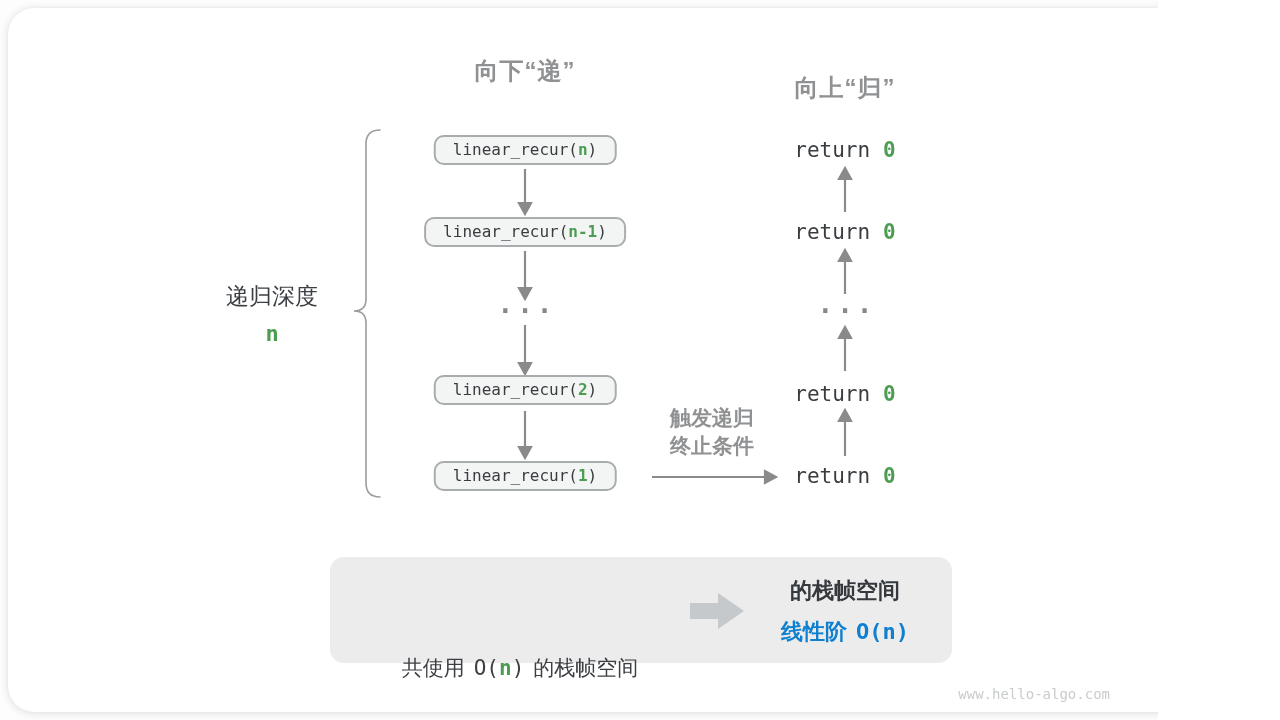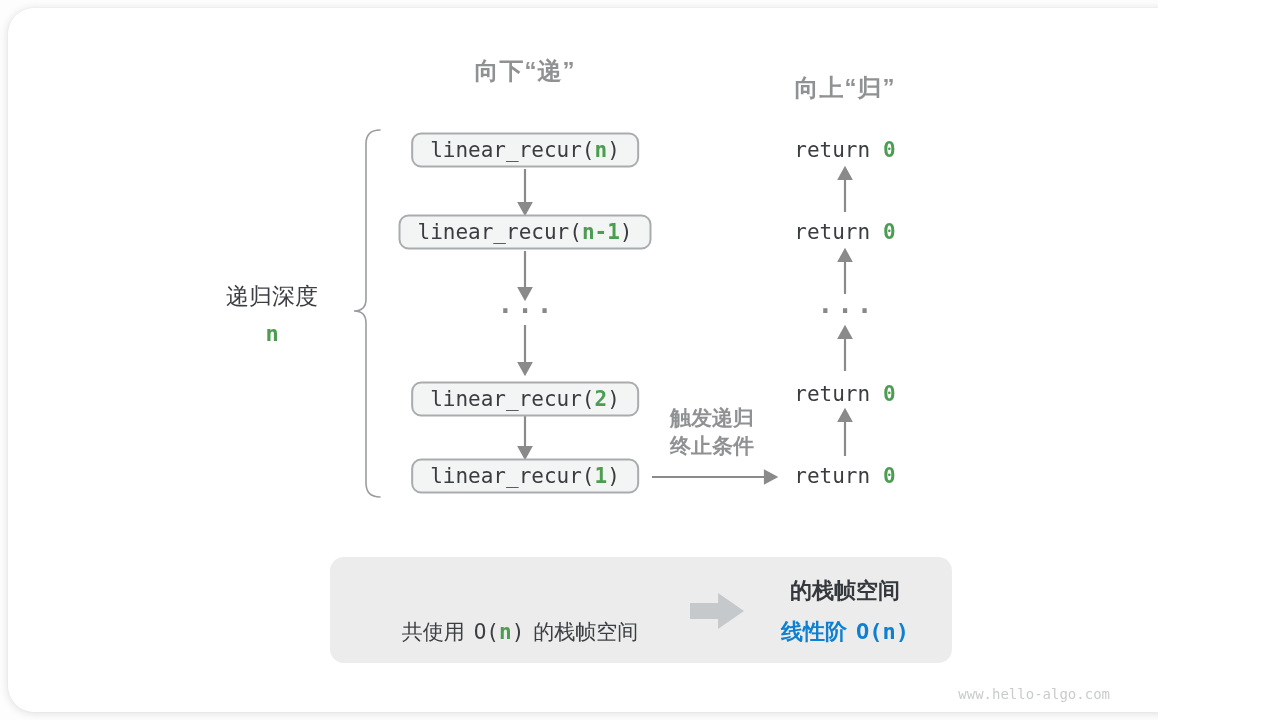--- a/index.html
+++ b/index.html
@@ -11,21 +11,21 @@
   }
   *{margin:0;padding:0;box-sizing:border-box;}
   body{background:#ffffff;font-family:"Liberation Sans","DejaVu Sans",sans-serif;}
   .page{position:relative;width:1158px;height:720px;background:#fdfdfd;overflow:hidden;}
   .card{position:absolute;left:8px;top:8px;width:1264px;height:704px;background:#ffffff;
         border-radius:26px;box-shadow:0 1px 10px rgba(0,0,0,.13),0 0 2px rgba(0,0,0,.05);}
   .abs{position:absolute;transform:translate(-50%,-50%);white-space:nowrap;}
   .col-header{font-size:24px;font-weight:bold;color:var(--graylabel);letter-spacing:1px;}
   .call-box{background:#f3f4f4;border:2px solid #a9acae;border-radius:10px;
             padding:3px 17px 4px 17px;font-family:"DejaVu Sans Mono","Liberation Mono",monospace;
-            font-size:21px;color:var(--ink);}
+            font-size:16px;color:var(--ink);}
   .arg{color:var(--green);font-weight:bold;}
   .return-stmt{font-family:"DejaVu Sans Mono","Liberation Mono",monospace;font-size:21px;color:var(--ink);}
   .return-stmt .val{color:var(--green);font-weight:bold;margin-left:13px;}
   .dots{font-family:"DejaVu Sans Mono","Liberation Mono",monospace;font-size:26px;font-weight:bold;
         color:#85898c;letter-spacing:4px;padding-left:4px;}
   .depth-text{font-size:23px;color:#3b3e42;}
   .depth-val{font-family:"DejaVu Sans Mono","Liberation Mono",monospace;font-size:22px;
              font-weight:bold;color:var(--green);}
   .trigger{font-size:21px;font-weight:bold;color:var(--graylabel);text-align:left;line-height:28px;}
   .summary-box{position:absolute;left:330px;top:557px;width:622px;height:106px;
@@ -96,36 +96,36 @@
 
   <div class="abs col-header" style="left:525px;top:71px">向下“递”</div>
   <div class="abs col-header" style="left:845px;top:88px">向上“归”</div>
 
   <div class="abs depth-text" style="left:272px;top:296px">递归深度</div>
   <div class="abs depth-val" style="left:272px;top:333px">n</div>
 
   <div class="abs call-box" style="left:525px;top:150px"><span>linear_recur(</span><span class="arg">n</span><span>)</span></div>
   <div class="abs call-box" style="left:525px;top:232px"><span>linear_recur(</span><span class="arg">n-1</span><span>)</span></div>
   <div class="abs dots" style="left:525px;top:311px">···</div>
-  <div class="abs call-box" style="left:525px;top:399px"><span>linear_recur(</span><span class="arg">2</span><span>)</span></div>
+  <div class="abs call-box" style="left:525px;top:390px"><span>linear_recur(</span><span class="arg">2</span><span>)</span></div>
   <div class="abs call-box" style="left:525px;top:476px"><span>linear_recur(</span><span class="arg">1</span><span>)</span></div>
 
   <div class="abs return-stmt" style="left:845px;top:150px"><span>return</span><span class="val">0</span></div>
   <div class="abs return-stmt" style="left:845px;top:232px"><span>return</span><span class="val">0</span></div>
   <div class="abs dots" style="left:845px;top:311px">···</div>
   <div class="abs return-stmt" style="left:845px;top:394px"><span>return</span><span class="val">0</span></div>
   <div class="abs return-stmt" style="left:845px;top:476px"><span>return</span><span class="val">0</span></div>
 
   <div class="abs trigger" style="left:712px;top:432px">
     <div>触发递归</div>
     <div>终止条件</div>
   </div>
 
   <div class="summary-box"></div>
-  <div class="abs sum-line" style="left:520px;top:632px"><span class="gap-r">共使用</span><span class="mono">O(</span><span class="g mono">n</span><span class="mono gap-r">)</span><span>的栈帧空间</span></div>
+  <div class="abs sum-line" style="left:520px;top:668px"><span class="gap-r">共使用</span><span class="mono">O(</span><span class="g mono">n</span><span class="mono gap-r">)</span><span>的栈帧空间</span></div>
 
   <div class="block-arrow"></div>
 
   <div class="abs sum-title" style="left:845px;top:591px">的栈帧空间</div>
   <div class="abs sum-result" style="left:845px;top:632px"><span>线性阶</span><span class="mono gap-l">O(n)</span></div>
 
   <div class="watermark">www.hello-algo.com</div>
 </div>
 
 </body></html>

